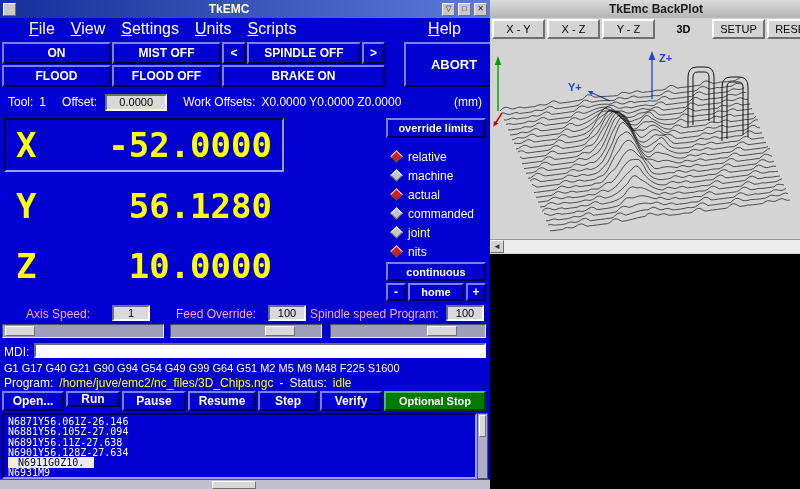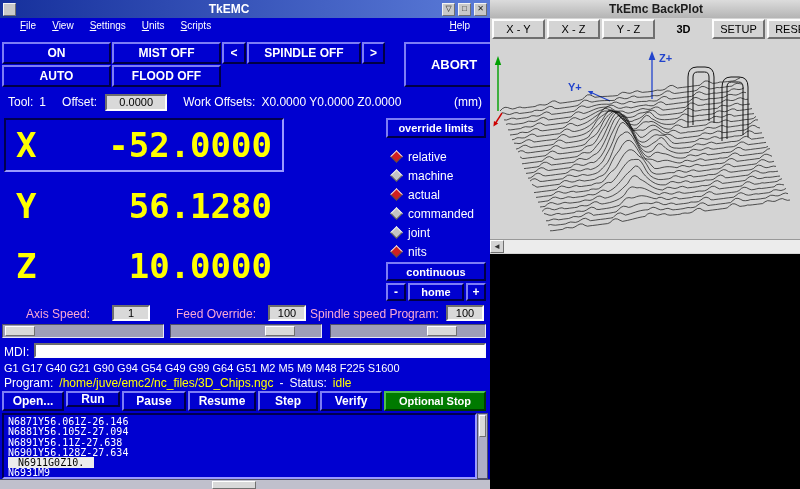--- a/index.html
+++ b/index.html
@@ -12,21 +12,21 @@
   #tkemc { left:0; top:0; width:490px; height:489px; background:#0000d0; }
   .titlebar { position:absolute; left:0; top:0; right:0; height:18px;
               background:linear-gradient(90deg,#16309c,#5b7bd8);
               display:flex; align-items:center; }
   .titlebar .ttl { flex:1; text-align:center; color:#fff; font-size:12px; font-weight:bold; }
   .ticon,.tbtn { width:13px; height:13px; background:#c9c9c9; border:1px solid;
                  border-color:#f4f4f4 #6e6e6e #6e6e6e #f4f4f4; flex:0 0 auto; }
   .ticon { margin-left:3px; }
   .tbtn { margin-right:3px; font-size:8px; line-height:10px; text-align:center; color:#222; }
   .menubar { position:absolute; left:0; top:18px; right:0; height:22px; display:flex;
-             align-items:flex-start; color:#fff; font-size:10px; padding:0 12px; }
+             align-items:flex-start; color:#fff; font-size:16px; padding:0 21px; }
   .menu-item { padding:2px 8px; }
   .menu-help { margin-left:auto; }
 
   .tkbtn { position:absolute; background:#0000d0; color:#fff; font-size:12px; font-weight:bold;
            display:flex; align-items:center; justify-content:center; border:2px solid;
            border-color:#7d7df5 #000046 #000046 #7d7df5; }
   .green { background:#007a00; border-color:#4fbf4f #003c00 #003c00 #4fbf4f; }
   .entry { position:absolute; background:#d9d9d9; border:2px solid;
            border-color:#6e6e6e #fdfdfd #fdfdfd #6e6e6e; color:#000; font-size:11px;
            display:flex; align-items:center; justify-content:center; }
@@ -121,22 +121,23 @@
     <span class="menu-item"><span style="text-decoration: underline;">S</span>cripts</span>
     <span class="menu-item menu-help"><span style="text-decoration: underline;">H</span>elp</span>
   </div>
 
   <div class="tkbtn" style="left:2px;top:42px;width:109px;height:22px">ON</div>
   <div class="tkbtn" style="left:112px;top:42px;width:109px;height:22px">MIST OFF</div>
   <div class="tkbtn" style="left:222px;top:42px;width:24px;height:22px">&lt;</div>
   <div class="tkbtn" style="left:247px;top:42px;width:114px;height:22px">SPINDLE OFF</div>
   <div class="tkbtn" style="left:362px;top:42px;width:23px;height:22px">&gt;</div>
   <div class="tkbtn" style="left:404px;top:42px;width:100px;height:45px;font-size:13px">ABORT</div>
-  <div class="tkbtn" style="left:2px;top:65px;width:109px;height:22px">AUTO</div>
+  <div class="tkbtn" style="left:2px;top:65px;width:109px;height:22px">FLOOD</div>
   <div class="tkbtn" style="left:112px;top:65px;width:109px;height:22px">FLOOD OFF</div>
+  <div class="tkbtn" style="left:222px;top:65px;width:163px;height:22px">BRAKE ON</div>
 
   <div class="toolrow">
     <span>Tool:</span>
     <span class="sp">1</span>
     <span class="gap">Offset:</span>
     <span class="entry">0.0000</span>
     <span class="gap">Work Offsets:</span>
     <span class="sp">X0.0000 Y0.0000 Z0.0000</span>
     <span class="mm">(mm)</span>
   </div>

